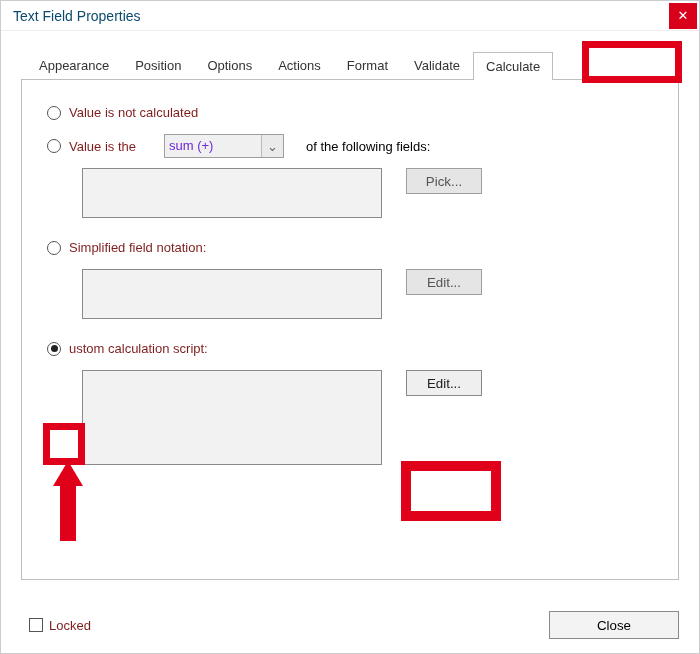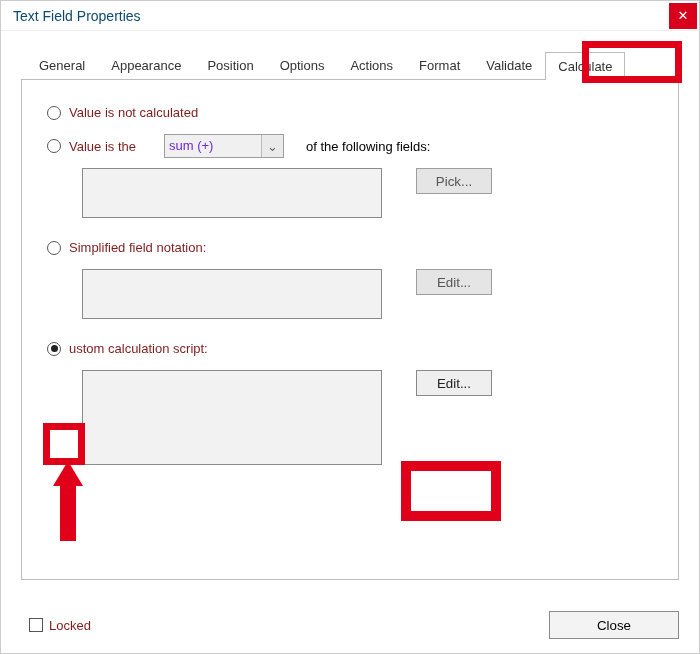--- a/index.html
+++ b/index.html
@@ -105,21 +105,21 @@
   }
   .combo .chev {
     width:22px; display:flex; align-items:center; justify-content:center;
     border-left:1px solid #bbb; color:#666;
     background:#eaeaea;
   }
   .fieldsbox, .fieldsbox2 {
     margin-left: 35px;
     display:flex;
     align-items:flex-start;
-    gap: 34px;
+    gap: 24px;
     margin-bottom: 22px;
   }
   textarea.box {
     width: 300px;
     height: 50px;
     resize:none;
     background:#f2f2f2;
     border:1px solid #8a8a8a;
     padding:4px;
     font-family:inherit;
@@ -191,21 +191,20 @@
 
 <div class="titlebar">
   <span class="title">Text Field Properties</span>
   <div class="close-btn">
     <span>✕</span>
   </div>
 </div>
 
 <div class="content">
   <div class="tabstrip">
-    <div class="tab">General</div>
     <div class="tab">Appearance</div>
     <div class="tab">Position</div>
     <div class="tab">Options</div>
     <div class="tab">Actions</div>
     <div class="tab">Format</div>
     <div class="tab">Validate</div>
     <div class="tab active">Calculate</div>
     <div class="tab-highlight calc"></div>
   </div>
 

